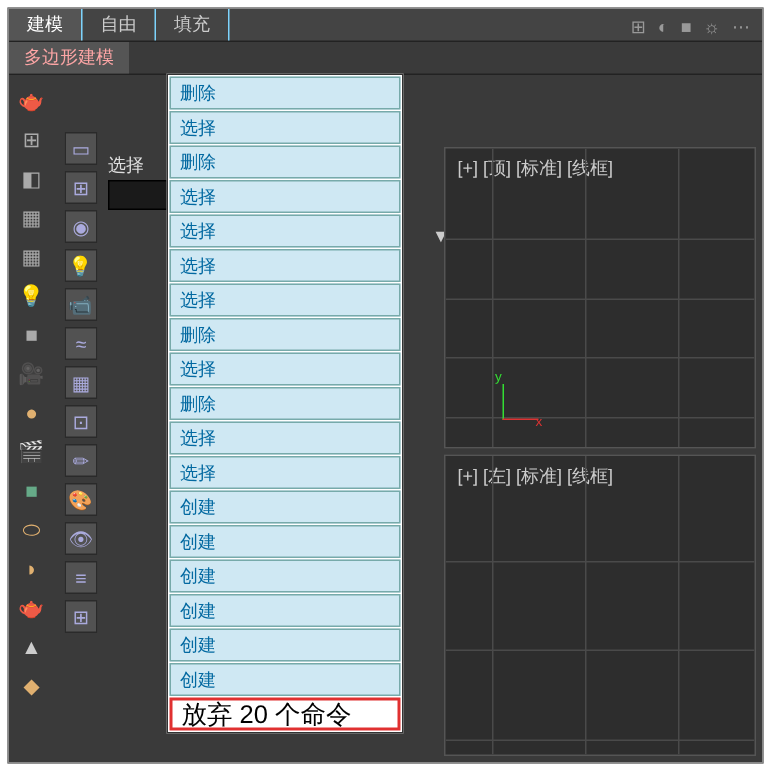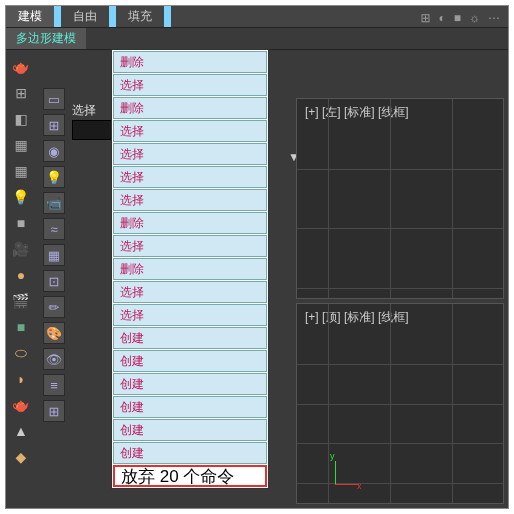--- a/index.html
+++ b/index.html
@@ -1,24 +1,24 @@
 <!DOCTYPE html>
 <html><head>
 <meta charset="utf-8">
 <style>
   * { box-sizing: border-box; margin: 0; padding: 0; font-family: "Microsoft YaHei", Arial, sans-serif; }
   body { background: #fff; width: 514px; height: 514px; overflow: hidden; position: relative; }
   .frame { position: absolute; top: 5px; left: 5px; width: 504px; height: 504px; background: #3a3a3a; border: 1px solid #888; }
   
   .tabs-top { display: flex; height: 22px; background: #444; border-bottom: 1px solid #222; }
-  .tab { padding: 2px 12px; font-size: 12px; color: #ccc; border-right: 7px solid #7dd3fc; display: flex; align-items: center; cursor: pointer; }
+  .tab { padding: 2px 12px; font-size: 12px; color: #ccc; border-right: 1px solid #7dd3fc; display: flex; align-items: center; cursor: pointer; }
   .tab.active { background: #555; color: #fff; }
   
   .sub-tabs { display: flex; height: 22px; background: #3a3a3a; border-bottom: 1px solid #222; }
-  .sub-tab { padding: 2px 10px; font-size: 12px; color: #5eead4; display: flex; align-items: center; cursor: pointer; }
+  .sub-tab { padding: 2px 10px; font-size: 12px; color: #fca5a5; display: flex; align-items: center; cursor: pointer; }
   .sub-tab.active { background: #555; }
   
   .top-icons { position: absolute; top: 2px; right: 8px; display: flex; gap: 8px; color: #999; font-size: 12px; align-items: center; height: 20px; }
   .top-icons span { cursor: pointer; }
   
   .main { display: flex; height: calc(100% - 44px); position: relative; }
   
   .toolbar-col { width: 30px; background: #3a3a3a; display: flex; flex-direction: column; align-items: center; padding-top: 8px; gap: 8px; }
   .toolbar-col .ico { width: 18px; height: 18px; display: flex; align-items: center; justify-content: center; color: #aaa; font-size: 14px; cursor: pointer; }
   .teapot { color: #ccc; }
@@ -27,21 +27,21 @@
   .grid-col { width: 36px; background: #3a3a3a; display: flex; flex-direction: column; align-items: center; padding-top: 38px; gap: 4px; }
   .grid-col .cell { width: 22px; height: 22px; background: #525252; border: 1px solid #2a2a2a; display: flex; align-items: center; justify-content: center; font-size: 13px; color: #aad; cursor: pointer; }
   
   .sel-label { position: absolute; left: 66px; top: 52px; font-size: 12px; color: #ddd; }
   .sel-row { position: absolute; left: 66px; top: 70px; display: flex; align-items: center; gap: 4px; }
   .sel-row .dark { width: 40px; height: 20px; background: #1a1a1a; border: 1px solid #000; }
   .sel-row .circ { width: 18px; height: 18px; border-radius: 50%; border: 2px solid #888; background: #666; }
   .sel-row .lbl { font-size: 12px; color: #ddd; }
   
   .menu { position: absolute; left: 105px; top: -1px; width: 158px; background: #fff; border: 1px solid #333; z-index: 10; }
-  .menu-item { height: 22px; background: #cfe8f3; border: 1px solid #7aa; margin: 1px; padding: 2px 6px; font-size: 12px; color: #be185d; cursor: pointer; display: flex; align-items: center; }
+  .menu-item { height: 22px; background: #cfe8f3; border: 1px solid #7aa; margin: 1px; padding: 2px 6px; font-size: 12px; color: #0369a1; cursor: pointer; display: flex; align-items: center; }
   .menu-footer { height: 22px; background: #fff; border: 2px solid #e03030; margin: 1px; padding: 2px 6px; font-size: 17px; color: #000; display: flex; align-items: center; }
   
   .viewports { position: absolute; left: 290px; top: 48px; right: 4px; bottom: 4px; display: flex; flex-direction: column; gap: 4px; }
   .vp { flex: 1; background: #2d2d2d; border: 1px solid #555; position: relative; overflow: hidden; }
   .vp .lbl { position: absolute; top: 5px; left: 8px; font-size: 12px; color: #ccc; }
   .vp .grid { position: absolute; inset: 0; }
   .vp .gl-h, .vp .gl-v { position: absolute; background: #4a4a4a; }
   .vp .gl-h { height: 1px; left: 0; right: 0; }
   .vp .gl-v { width: 1px; top: 0; bottom: 0; }
   
@@ -137,44 +137,44 @@
       <div class="menu-item">创建</div>
       <div class="menu-item">创建</div>
       <div class="menu-item">创建</div>
       <div class="menu-item">创建</div>
       <div class="menu-item">创建</div>
       <div class="menu-footer">放弃 20 个命令</div>
     </div>
 
     <div class="viewports">
       <div class="vp">
-        <div class="lbl">[+] [左] [标准] [线框]</div>
-        <div class="grid">
-          <div class="gl-h" style="top:35%"></div>
-          <div class="gl-h" style="top:65%"></div>
-          <div class="gl-h" style="top:95%"></div>
-          <div class="gl-v" style="left:15%"></div>
-          <div class="gl-v" style="left:45%"></div>
-          <div class="gl-v" style="left:75%"></div>
-        </div>
-      </div>
-      <div class="vp">
         <div class="lbl">[+] [顶] [标准] [线框]</div>
         <div class="grid">
           <div class="gl-h" style="top:30%"></div>
           <div class="gl-h" style="top:50%"></div>
           <div class="gl-h" style="top:70%"></div>
           <div class="gl-h" style="top:90%"></div>
           <div class="gl-v" style="left:15%"></div>
           <div class="gl-v" style="left:45%"></div>
           <div class="gl-v" style="left:75%"></div>
         </div>
         <div class="gizmo">
           <div class="ax-y"></div>
             <div class="ax-x"></div>
           <div class="lx">x</div>
           <div class="ly">y</div>
         </div>
       </div>
+      <div class="vp">
+        <div class="lbl">[+] [左] [标准] [线框]</div>
+        <div class="grid">
+          <div class="gl-h" style="top:35%"></div>
+          <div class="gl-h" style="top:65%"></div>
+          <div class="gl-h" style="top:95%"></div>
+          <div class="gl-v" style="left:15%"></div>
+          <div class="gl-v" style="left:45%"></div>
+          <div class="gl-v" style="left:75%"></div>
+        </div>
+      </div>
     </div>
 
   </div>
 </div>
 
 </body></html>

